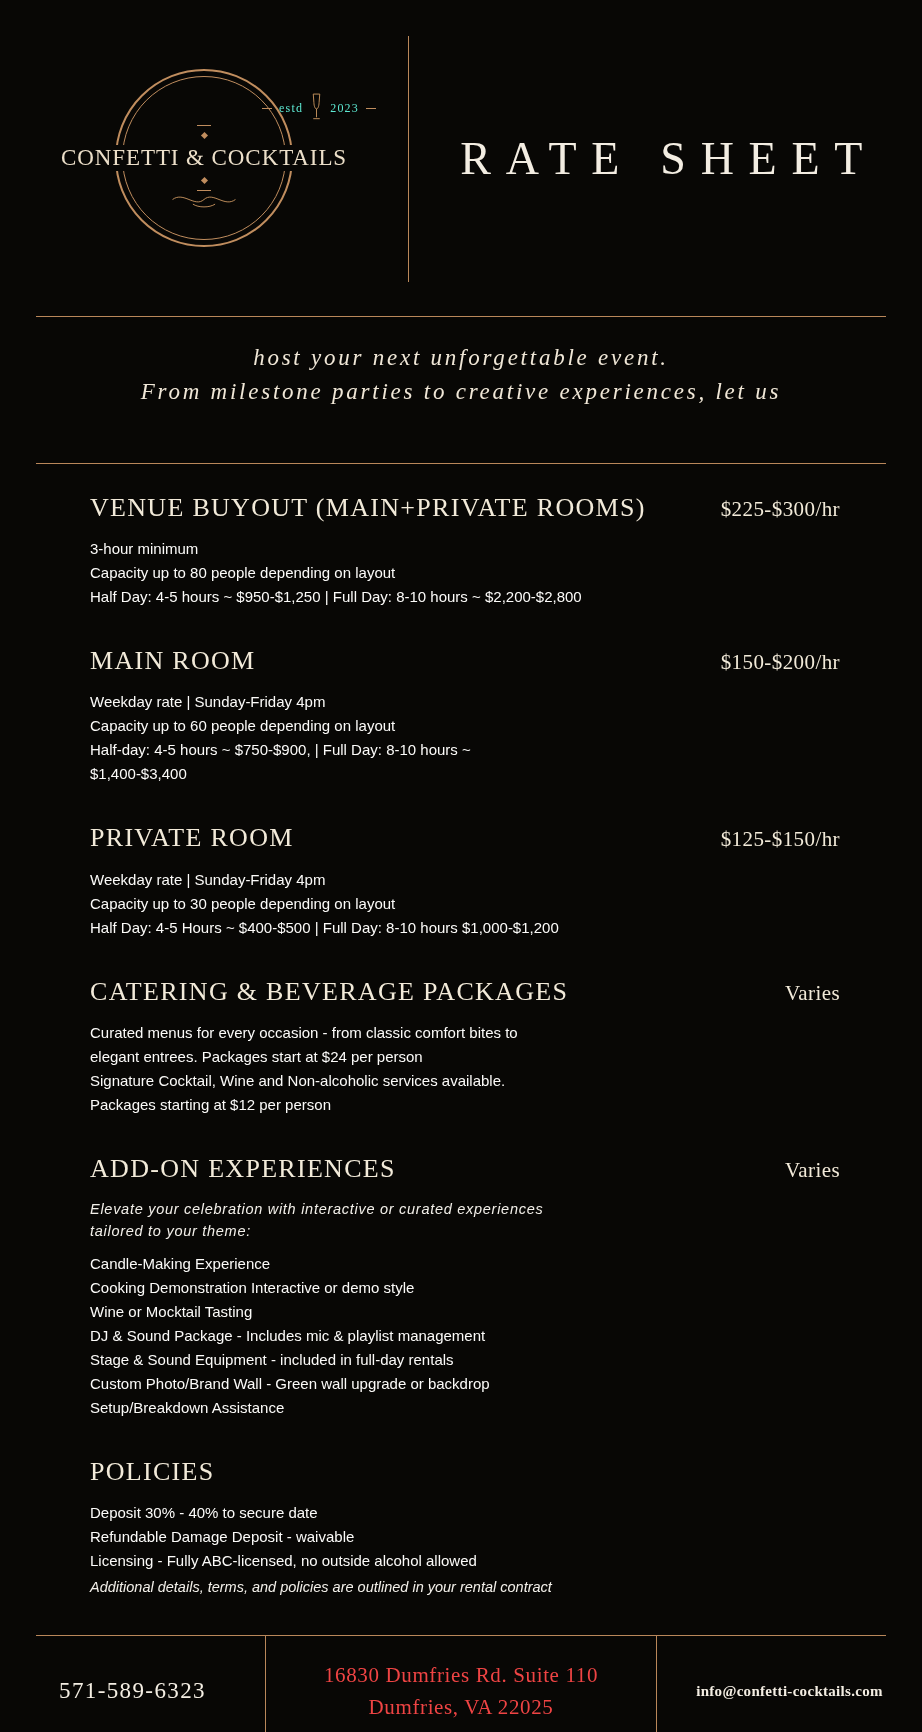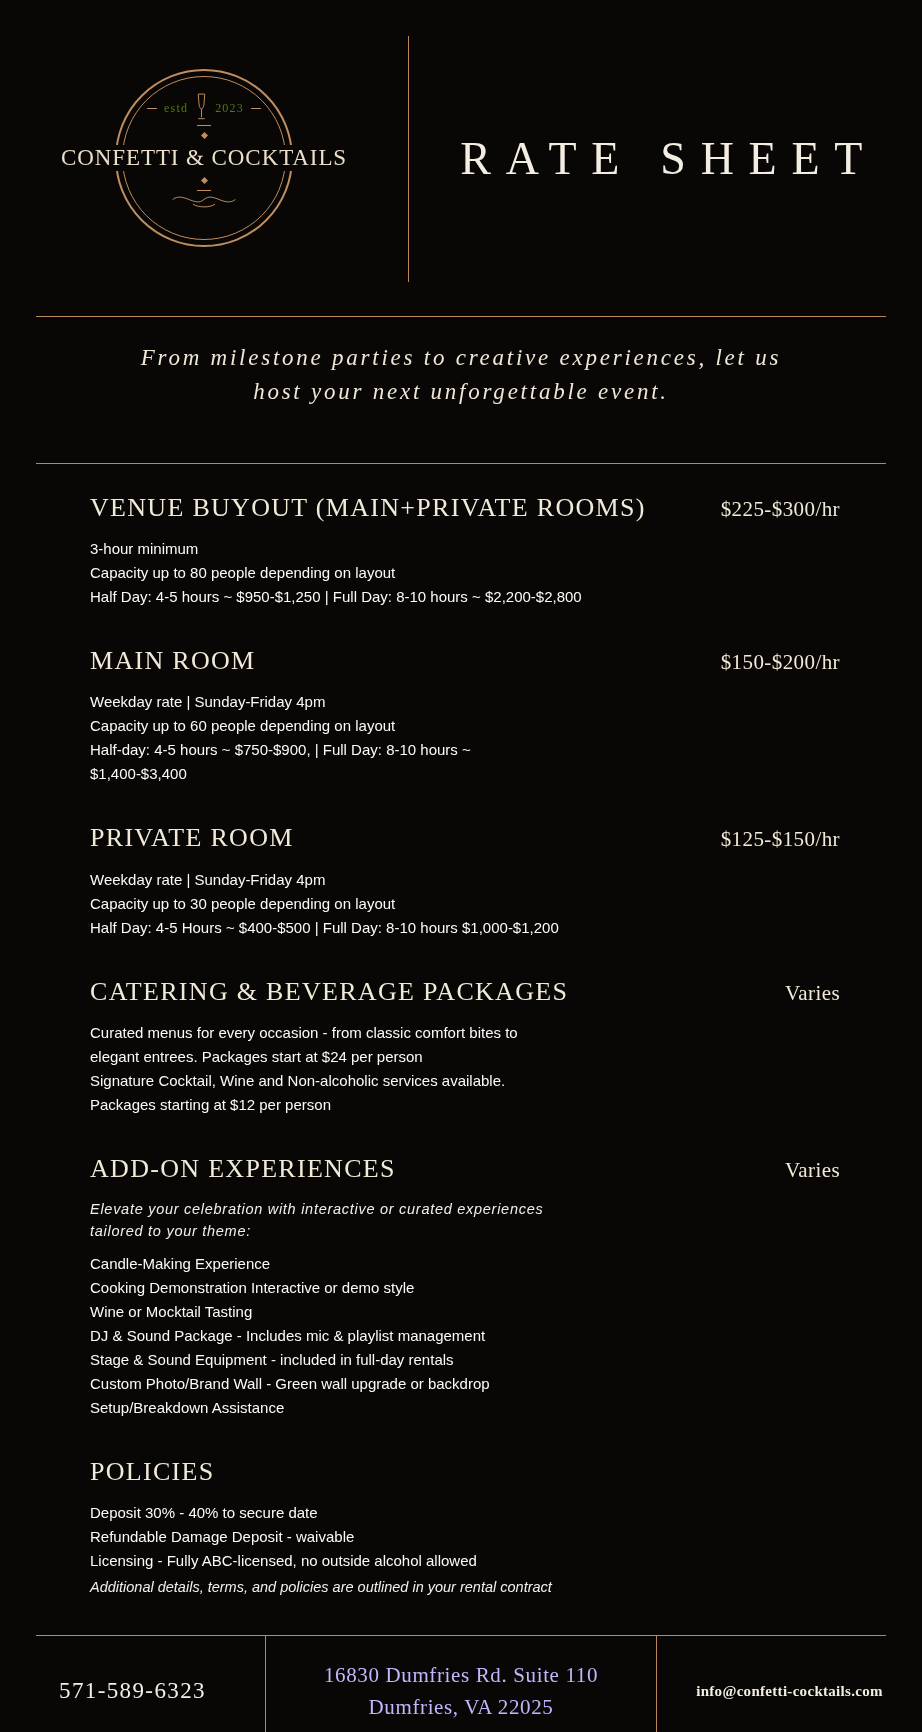--- a/index.html
+++ b/index.html
@@ -23,22 +23,22 @@
     color: #f3ede2; white-space: nowrap;
   }
 
   
   .logo { position: relative; width: 344px; height: 246px; }
   .ring { position: absolute; left: 50%; top: 50%; transform: translate(-50%,-50%); border-radius: 50%; }
   .ring.outer { width: 178px; height: 178px; border: 2px solid #c08d5e; }
   .ring.inner { width: 164px; height: 164px; border: 1px solid #c08d5e; }
   .logo-top {
     position: absolute; top: 58px; left: 0; right: 0;
-    display: flex; align-items: center; justify-content: center; gap: 7px;
-    font-family: "Liberation Serif", serif; font-size: 12px; letter-spacing: .1em; color: #4d7c0f;
+    display: flex; align-items: center; justify-content: flex-end; gap: 7px;
+    font-family: "Liberation Serif", serif; font-size: 12px; letter-spacing: .1em; color: #5eead4;
   }
   .tick { width: 10px; height: 1px; background: #c08d5e; }
   .glass { flex: none; }
   .logo-name-row {
     position: absolute; top: 50%; left: 0; right: 0; transform: translateY(-50%);
     display: flex; align-items: center; justify-content: center; gap: 7px; flex-direction: column;
   }
   .orn-line { width: 14px; height: 1px; background: #c08d5e; flex: none; }
   .orn-diamond { width: 5px; height: 5px; background: #c08d5e; transform: rotate(45deg); flex: none; }
   .brand {
@@ -85,21 +85,21 @@
   .footer-cols { display: flex; height: 120px; }
   .fcol { display: flex; flex-direction: column; align-items: center; justify-content: center; padding-bottom: 10px; }
   .fcol-phone { width: 265px; }
   .fcol-address { width: 392px; border-left: 1px solid #b9875a; border-right: 1px solid #b9875a; }
   .fcol-email { width: 265px; }
   .phone {
     font-family: "Liberation Serif", serif; font-size: 23px; letter-spacing: .06em; color: #f4eee3;
   }
   .addr {
     font-family: "Liberation Serif", serif; font-size: 21px; letter-spacing: .03em;
-    line-height: 1.55; color: #c4b5fd; text-align: center;
+    line-height: 1.55; color: #ef4444; text-align: center;
   }
   .email {
     font-family: "Liberation Serif", serif; font-size: 15px; font-weight: 600;
     letter-spacing: .02em; color: #f4eee3;
   }
 </style>
 </head>
 <body>
 
 <div class="page">
@@ -140,22 +140,22 @@
     <div class="header-divider"></div>
 
     <div class="title-cell">
       <h1>RATE SHEET</h1>
     </div>
   </header>
 
   <div class="rule"></div>
 
   <section class="tagline">
+    <div class="tag-script">host your next unforgettable event.</div>
     <div class="tag-script">From milestone parties to creative experiences, let us</div>
-    <div class="tag-script">host your next unforgettable event.</div>
   </section>
 
   <div class="rule"></div>
 
   <main class="content">
 
     <section class="sec">
       <div class="sec-head">
         <h2>VENUE BUYOUT (MAIN+PRIVATE ROOMS)</h2>
         <span class="price">$225-$300/hr</span>

